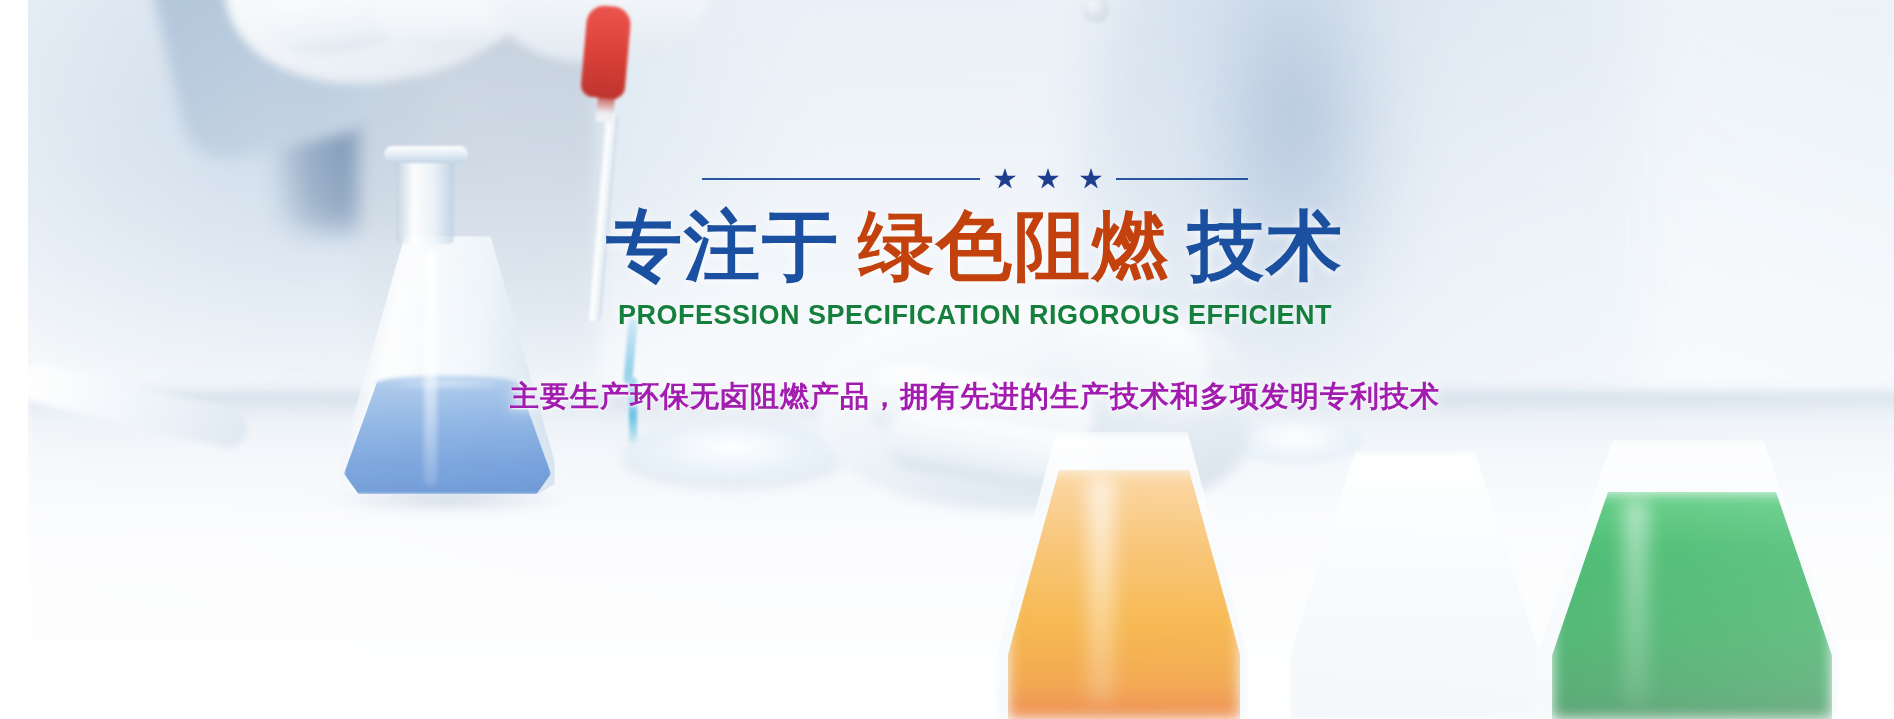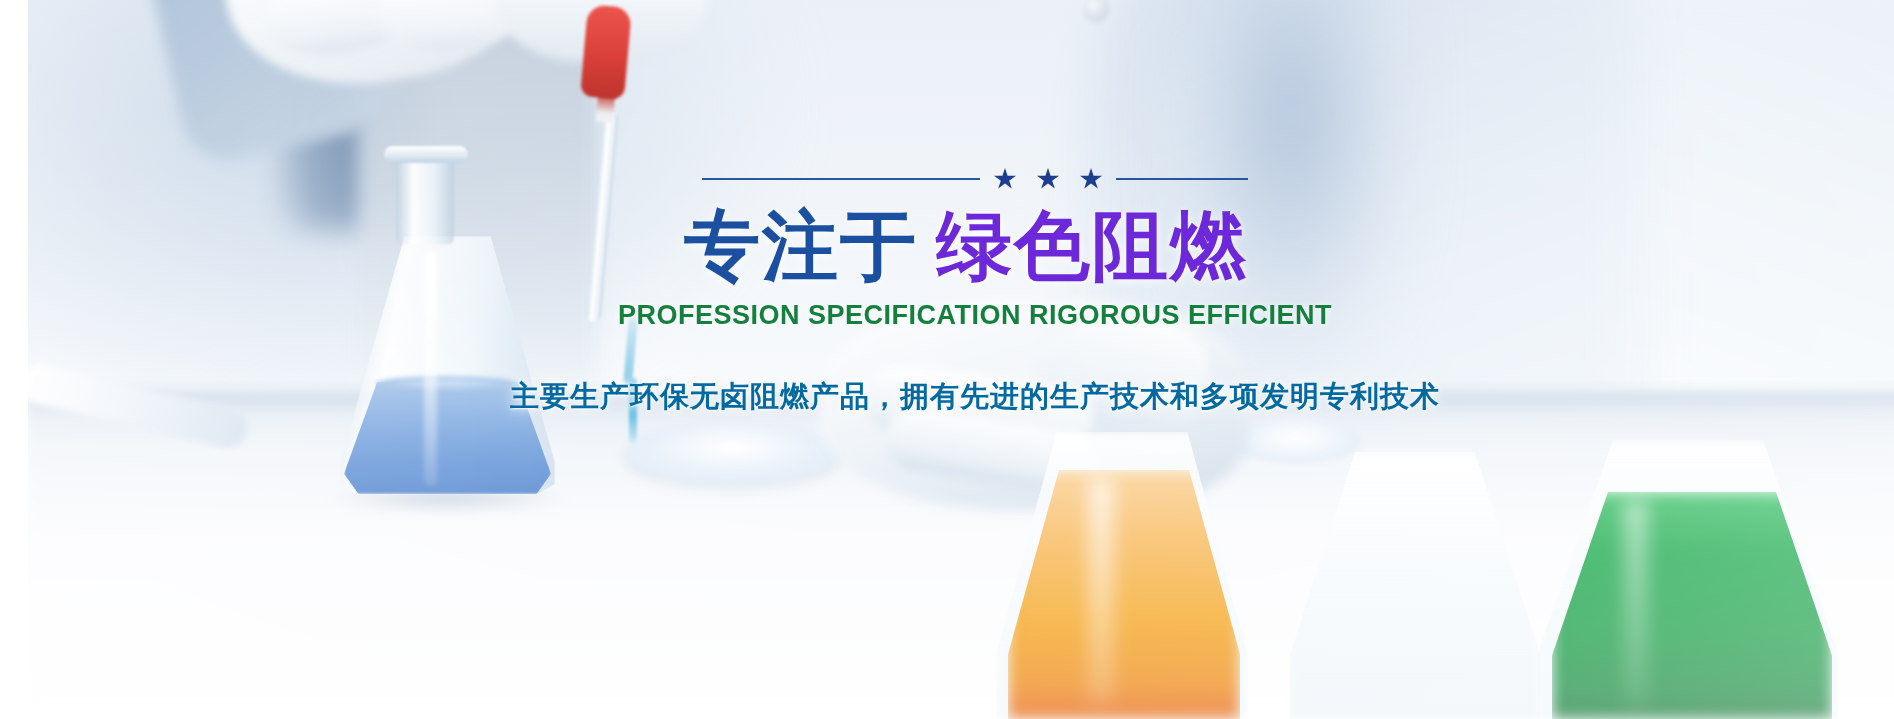--- a/index.html
+++ b/index.html
@@ -285,35 +285,35 @@
 
   
   .headline{
     display:flex;align-items:baseline;white-space:nowrap;
     font-size:76px;font-weight:bold;line-height:1.05;
     letter-spacing:2px;
     font-family:"DejaVu Sans","Liberation Sans",sans-serif;
     text-shadow:0 2px 10px rgba(255,255,255,.85);
   }
   .hl-blue{color:#1b4fa0;}
-  .hl-green{color:#6d28d9;margin:0 18px;}
+  .hl-green{color:#c2410c;margin:0 18px;}
 
   
   .subtitle{
     margin-top:14px;
     font-size:27px;font-weight:bold;letter-spacing:.5px;
     color:#15803d;white-space:nowrap;
     text-shadow:0 1px 7px rgba(255,255,255,.9);
   }
 
   
   .tagline{
     margin-top:46px;
     font-size:29px;font-weight:bold;letter-spacing:1px;
-    color:#0369a1;white-space:nowrap;
+    color:#a21caf;white-space:nowrap;
     font-family:"DejaVu Sans","Liberation Sans",sans-serif;
     text-shadow:
       0 0 10px rgba(255,255,255,.95),
       0 0 20px rgba(255,255,255,.8),
       0 1px 2px rgba(255,255,255,.9);
   }
 </style>
 </head>
 <body>
 
@@ -377,20 +377,21 @@
         <span class="star"></span>
         <span class="star"></span>
         <span class="star"></span>
       </span>
       <span class="rule short"></span>
     </div>
 
     <div class="headline">
       <span class="hl-blue">专注于</span>
       <span class="hl-green">绿色阻燃</span>
+      <span class="hl-blue">技术</span>
     </div>
 
     <div class="subtitle">PROFESSION SPECIFICATION RIGOROUS EFFICIENT</div>
 
     <div class="tagline">主要生产环保无卤阻燃产品，拥有先进的生产技术和多项发明专利技术</div>
 
   </div>
 </div>
 
 </body></html>

